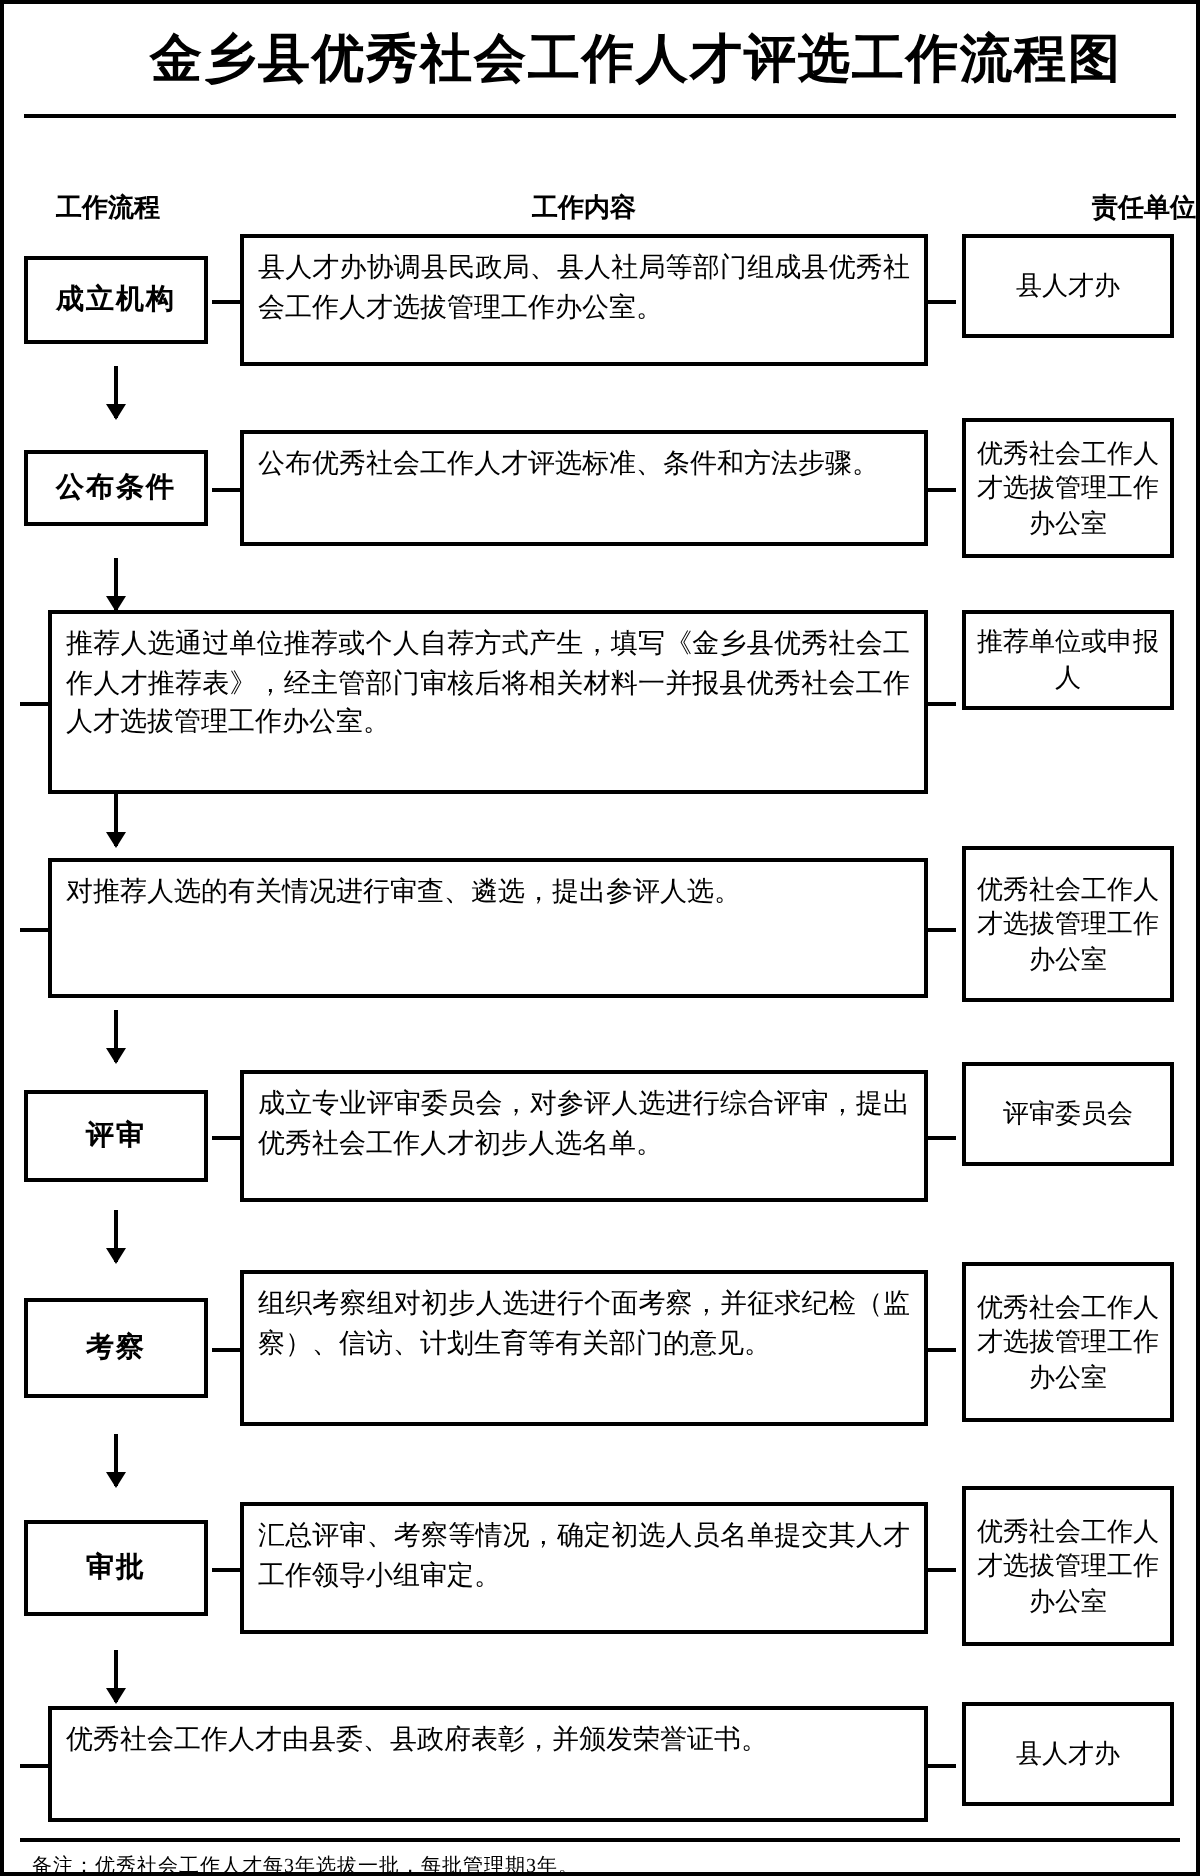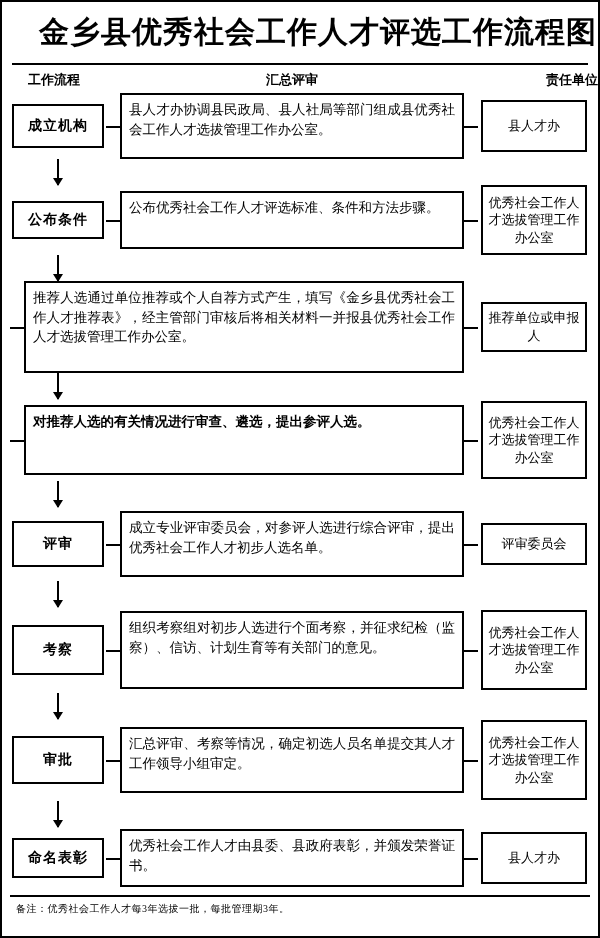--- a/index.html
+++ b/index.html
@@ -21,39 +21,40 @@
     height: 938px;
     box-sizing: border-box;
     border: 2px solid #000;
     background: #fff;
   }
   .title-wrap {
     text-align: center;
     padding: 10px 0 6px 0;
   }
   .title {
-    font-size: 30px;
+    font-size: 26px;
     font-weight: bold;
     letter-spacing: 1px;
     font-family: "Liberation Serif", "DejaVu Serif", serif;
     display: inline-block;
     white-space: nowrap;
     margin-left: 36px;
   }
   .title-rule {
     border: none;
     border-top: 2px solid #000;
     margin: 4px 10px 0 10px;
   }
   .headers {
     display: flex;
     align-items: center;
     font-size: 13px;
     font-weight: bold;
     padding: 6px 0 4px 0;
+    margin-top: 30px;
   }
   .h-left  { width: 104px; text-align: center; }
   .h-mid   { flex: 1; text-align: center; }
   .h-right { width: 120px; text-align: right; }
 
   .flow {
     position: relative;
     padding: 0 8px;
   }
   .row {
@@ -72,21 +73,20 @@
   .col-mid {
     flex: 1;
     display: flex;
     align-items: stretch;
     position: relative;
   }
   .col-right {
     width: 112px;
     flex: 0 0 112px;
     display: flex;
-    align-items: center;
     justify-content: center;
     position: relative;
   }
 
   .stage-box {
     border: 2px solid #000;
     width: 92px;
     box-sizing: border-box;
     text-align: center;
     font-size: 14px;
@@ -181,21 +181,21 @@
 
 <div class="page">
 
   <div class="title-wrap">
     <div class="title">金乡县优秀社会工作人才评选工作流程图</div>
   </div>
   <hr class="title-rule">
 
   <div class="headers">
     <div class="h-left">工作流程</div>
-    <div class="h-mid">汇总评审</div>
+    <div class="h-mid">工作内容</div>
     <div class="h-right">责任单位</div>
   </div>
 
   <div class="flow">
 
     <div class="row">
       <div class="col-left" style="height:66px">
         <div class="stage-box" style="height:44px">成立机构</div>
       </div>
       <div class="col-mid" style="height:66px">
@@ -254,21 +254,21 @@
       <div class="arrow-wrap">
           <div class="arrow"></div>
         </div>
       <div class="gap-filler"></div>
     </div>
 
     <div class="row">
       <div class="col-mid" style="height:82px">
         <div class="conn-left" style="top:41px"></div>
         <div class="conn-right" style="top:41px"></div>
-        <div style="padding:6px 14px; width:100%; box-sizing:border-box; display:flex;font-weight:bold;">
+        <div style="padding:6px 14px; width:100%; box-sizing:border-box; display:flex;">
           <div class="content-box">对推荐人选的有关情况进行审查、遴选，提出参评人选。</div>
         </div>
       </div>
       <div class="col-right" style="height:82px">
         <div class="unit-box" style="height:78px">优秀社会工作人才选拔管理工作办公室</div>
       </div>
     </div>
     <div class="gap-row">
       <div class="arrow-wrap">
           <div class="arrow"></div>
@@ -281,21 +281,21 @@
         <div class="stage-box" style="height:46px">评审</div>
       </div>
       <div class="col-mid" style="height:74px">
         <div class="conn-left" style="top:37px"></div>
         <div class="conn-right" style="top:37px"></div>
         <div style="padding:4px 14px; width:100%; box-sizing:border-box; display:flex;">
           <div class="content-box">成立专业评审委员会，对参评人选进行综合评审，提出优秀社会工作人才初步人选名单。</div>
         </div>
       </div>
       <div class="col-right" style="height:74px">
-        <div class="unit-box" style="height:42px">评审委员会</div>
+        <div class="unit-box" style="height:52px">评审委员会</div>
       </div>
     </div>
     <div class="gap-row">
       <div class="arrow-wrap">
           <div class="arrow"></div>
         </div>
       <div class="gap-filler"></div>
     </div>
 
     <div class="row">
@@ -336,23 +336,20 @@
       </div>
     </div>
     <div class="gap-row">
       <div class="arrow-wrap">
           <div class="arrow"></div>
         </div>
       <div class="gap-filler"></div>
     </div>
 
     <div class="row">
-      <div class="col-left" style="height:62px">
-        <div class="stage-box" style="height:40px">命名表彰</div>
-      </div>
       <div class="col-mid" style="height:62px">
         <div class="conn-left" style="top:31px"></div>
         <div class="conn-right" style="top:31px"></div>
         <div style="padding:2px 14px; width:100%; box-sizing:border-box; display:flex;">
           <div class="content-box">优秀社会工作人才由县委、县政府表彰，并颁发荣誉证书。</div>
         </div>
       </div>
       <div class="col-right" style="height:62px">
         <div class="unit-box" style="height:52px">县人才办</div>
       </div>

